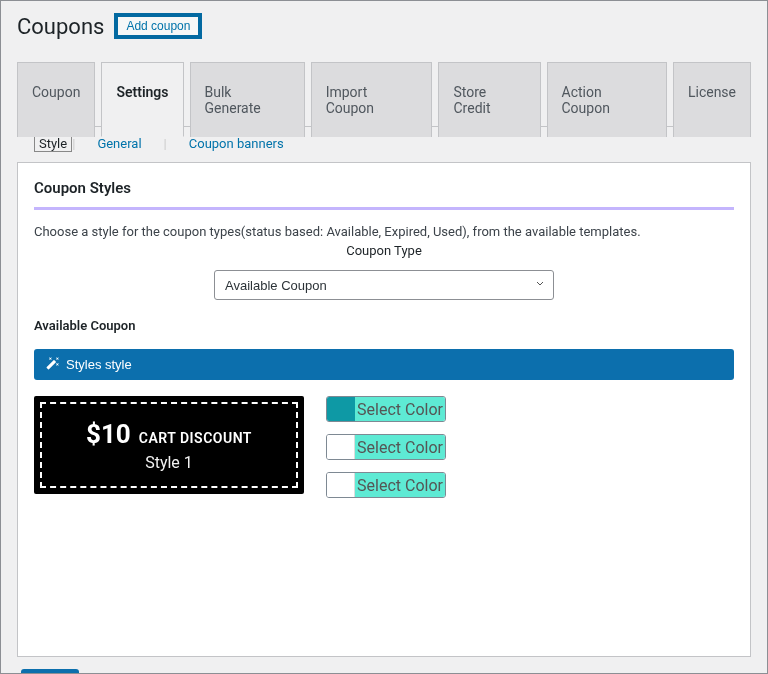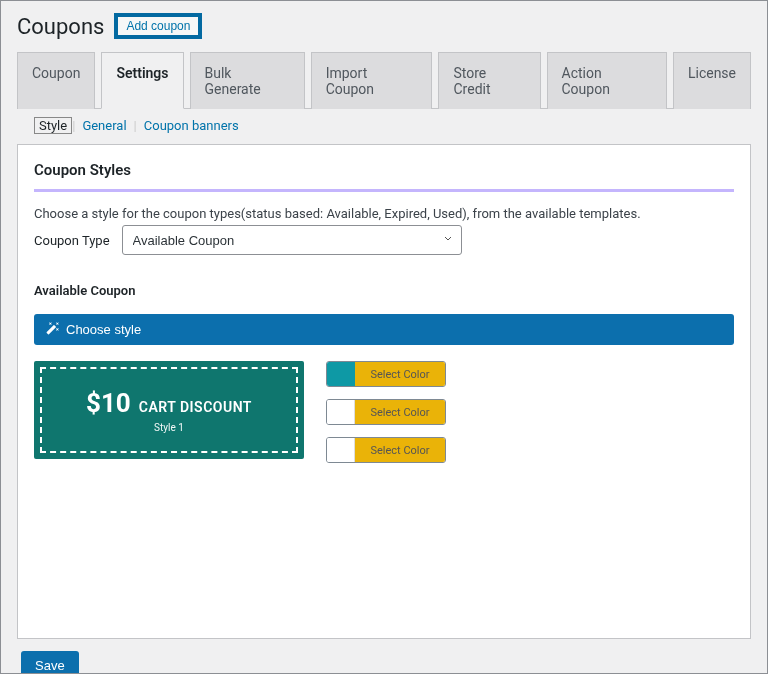--- a/index.html
+++ b/index.html
@@ -40,43 +40,43 @@
       gap: 6px;
       border-bottom: 1px solid #c3c4c7;
       padding-left: 0;
       margin-bottom: 0;
     }
     .nav-tab {
       background: #dcdcde;
       border: 1px solid #c3c4c7;
       border-bottom: none;
       color: #50575e;
-      padding: 12px 14px;
+      padding: 21px 14px;
       font-size: 14px;
       cursor: pointer;
       position: relative;
-      top: 1px;
+      top: 11px;
     }
     .nav-tab.active {
       background: #f0f0f1;
       border-bottom: 1px solid #f0f0f1;
       font-weight: 600;
       color: #1d2327;
     }
     .subnav {
       display: flex;
       align-items: center;
       gap: 0;
       padding: 8px 0 10px 0;
       font-size: 13px;
     }
     .subnav a {
       color: #0073aa;
       text-decoration: none;
-      padding: 0 7px;
+      padding: 0 22px;
       cursor: pointer;
     }
     .subnav a.current {
       color: #1d2327;
       border: 1px solid #888;
       padding: 0px 4px;
       margin-left: 17px;
     }
     .subnav .sep {
       color: #ccc;
@@ -98,21 +98,22 @@
     }
     .panel-desc {
       font-size: 13px;
       color: #3c434a;
       margin-bottom: 4px;
     }
     .row {
       display: flex;
       align-items: center;
       gap: 12px;
-      margin-bottom: 28px;
+      margin-bottom: 18px;
+      flex-direction: column;
     }
     .row label {
       font-size: 13px;
       color: #1d2327;
     }
     .select-wrap {
       position: relative;
       width: 340px;
     }
     select {
@@ -155,21 +156,21 @@
     }
     .primary-btn svg { width: 14px; height: 14px; fill: #fff; }
     .style-row {
       display: flex;
       align-items: flex-start;
       gap: 22px;
     }
     .coupon-card {
       width: 270px;
       height: 98px;
-      background: #0f766e;
+      background: #000000;
       border-radius: 2px;
       position: relative;
       padding: 6px;
     }
     .coupon-inner {
       width: 100%;
       height: 100%;
       border: 2px dashed #fff;
       display: flex;
       flex-direction: column;
@@ -185,21 +186,21 @@
     .coupon-amount {
       font-size: 26px;
       font-weight: 700;
     }
     .coupon-label {
       font-size: 14px;
       font-weight: 600;
       letter-spacing: 0.5px;
     }
     .coupon-style {
-      font-size: 10px;
+      font-size: 16px;
       margin-top: 4px;
       opacity: 0.95;
       text-align: center;
     }
     .color-col {
       display: flex;
       flex-direction: column;
       gap: 12px;
     }
     .color-picker {
@@ -216,23 +217,23 @@
       width: 28px;
       height: 100%;
     }
     .color-swatch.teal { background: #0e99a5; }
     .color-swatch.white { background: #ffffff; border-right: 1px solid #ddd; }
     .color-text {
       flex: 1;
       display: flex;
       align-items: center;
       justify-content: center;
-      font-size: 11px;
+      font-size: 16px;
       color: #555;
-      background: #eab308;
+      background: #5eead4;
     }
     .spacer { flex: 1; }
     .save-btn {
       background: #0c6fad;
       color: #fff;
       border: none;
       border-radius: 3px;
       padding: 7px 14px;
       font-size: 13px;
       cursor: pointer;
@@ -288,21 +289,21 @@
     </div>
 
     <div class="section-sub">Available Coupon</div>
 
     <button class="primary-btn">
       <span>
         <svg viewBox="0 0 24 24">
             <path d="M7.5 5.6L5 7l1.4-2.5L5 2l2.5 1.4L10 2 8.6 4.5 10 7 7.5 5.6zM19.5 15.6L17 17l1.4-2.5L17 12l2.5 1.4L22 12l-1.4 2.5L22 17l-2.5-1.4zM22 2l-2.5 1.4L17 2l1.4 2.5L17 7l2.5-1.4L22 7l-1.4-2.5L22 2zM14.37 7.29a.996.996 0 0 0-1.41 0L1.29 18.96a.996.996 0 0 0 0 1.41l2.34 2.34c.39.39 1.02.39 1.41 0L16.7 11.05a.996.996 0 0 0 0-1.41l-2.33-2.35z"></path>
           </svg>
       </span>
-      <span>Choose style</span>
+      <span>Styles style</span>
     </button>
 
     <div class="style-row">
       <div class="coupon-card">
         <div class="coupon-inner">
           <div class="coupon-main">
             <span class="coupon-amount">$10</span>
             <span class="coupon-label">CART DISCOUNT</span>
           </div>
           <div class="coupon-style">Style 1</div>

